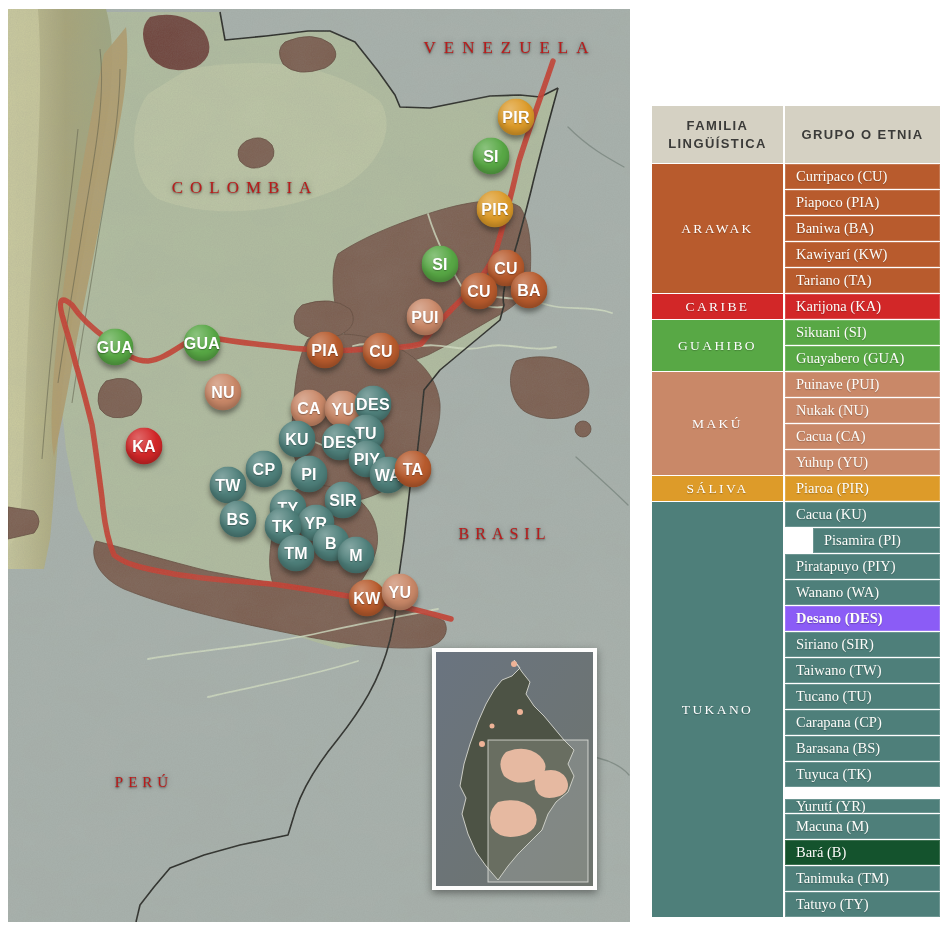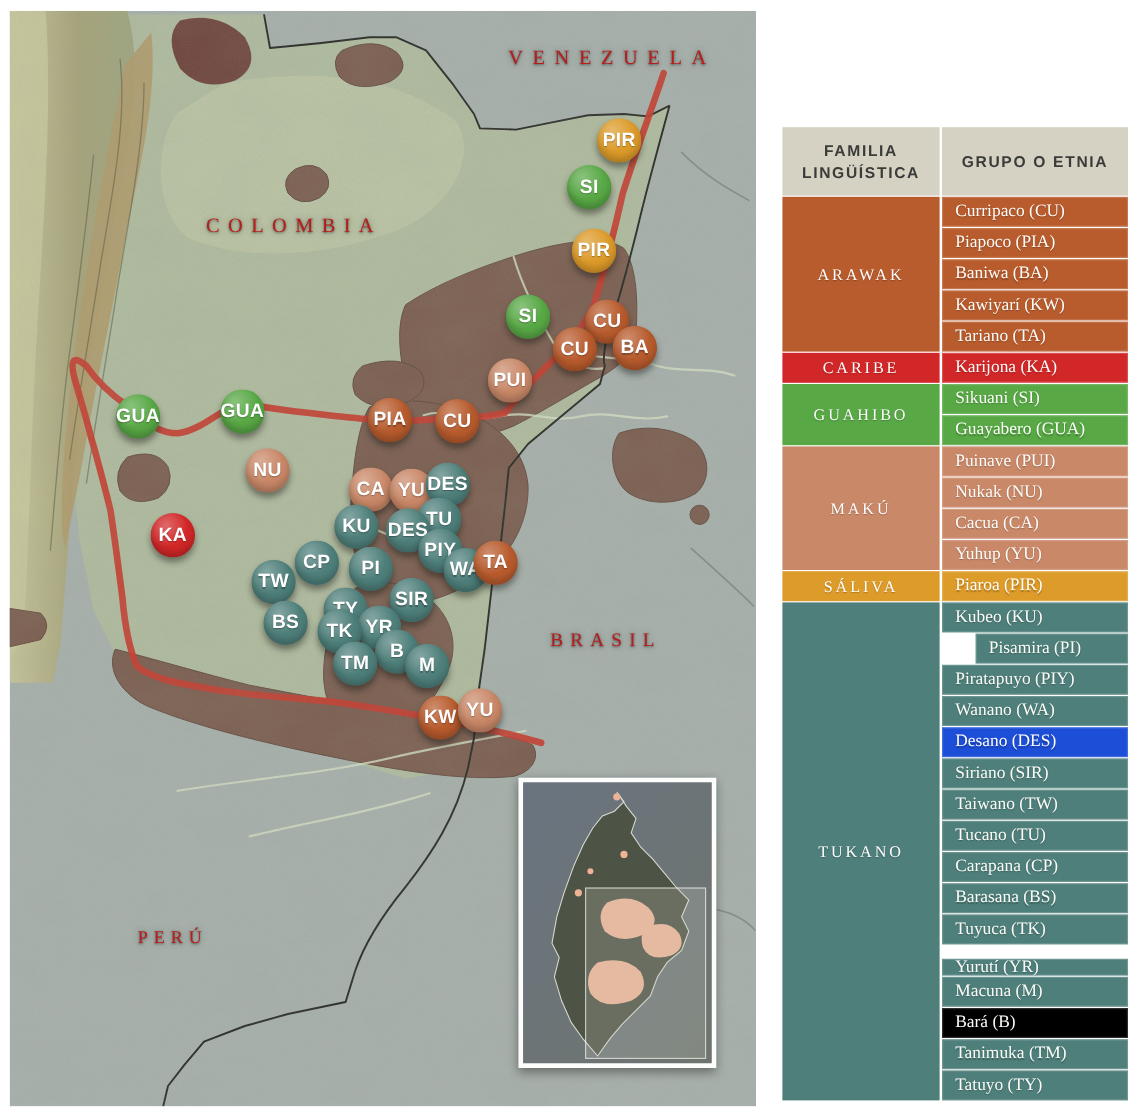--- a/index.html
+++ b/index.html
@@ -200,31 +200,31 @@
       <div class="grp-cell" style="grid-row: 8; background-color: rgb(88, 168, 69);">Sikuani (SI)</div>
       <div class="grp-cell" style="grid-row: 9; background-color: rgb(88, 168, 69);">Guayabero (GUA)</div>
       <div class="fam-cell" style="grid-row: 10 / span 4; background-color: rgb(201, 136, 104);">MAKÚ</div>
       <div class="grp-cell" style="grid-row: 10; background-color: rgb(201, 136, 104);">Puinave (PUI)</div>
       <div class="grp-cell" style="grid-row: 11; background-color: rgb(201, 136, 104);">Nukak (NU)</div>
       <div class="grp-cell" style="grid-row: 12; background-color: rgb(201, 136, 104);">Cacua (CA)</div>
       <div class="grp-cell" style="grid-row: 13; background-color: rgb(201, 136, 104);">Yuhup (YU)</div>
       <div class="fam-cell" style="grid-row: 14 / span 1; background-color: rgb(221, 155, 41);">SÁLIVA</div>
       <div class="grp-cell" style="grid-row: 14; background-color: rgb(221, 155, 41);">Piaroa (PIR)</div>
       <div class="fam-cell" style="grid-row: 15 / span 16; background-color: rgb(78, 127, 122);">TUKANO</div>
-      <div class="grp-cell" style="grid-row: 15; background-color: rgb(78, 127, 122);">Kubeo (KU)</div>
+      <div class="grp-cell" style="grid-row: 15; background-color: rgb(78, 127, 122);">Cacua (KU)</div>
       <div class="grp-cell" style="grid-row: 16; background-color: rgb(78, 127, 122); margin-left: 28px;">Pisamira (PI)</div>
       <div class="grp-cell" style="grid-row: 17; background-color: rgb(78, 127, 122);">Piratapuyo (PIY)</div>
       <div class="grp-cell" style="grid-row: 18; background-color: rgb(78, 127, 122);">Wanano (WA)</div>
-      <div class="grp-cell" style="grid-row: 19; background-color: #1d4ed8;">Desano (DES)</div>
+      <div class="grp-cell" style="grid-row: 19; background-color: #8b5cf6; font-weight: bold;">Desano (DES)</div>
       <div class="grp-cell" style="grid-row: 20; background-color: rgb(78, 127, 122);">Siriano (SIR)</div>
       <div class="grp-cell" style="grid-row: 21; background-color: rgb(78, 127, 122);">Taiwano (TW)</div>
       <div class="grp-cell" style="grid-row: 22; background-color: rgb(78, 127, 122);">Tucano (TU)</div>
       <div class="grp-cell" style="grid-row: 23; background-color: rgb(78, 127, 122);">Carapana (CP)</div>
       <div class="grp-cell" style="grid-row: 24; background-color: rgb(78, 127, 122);">Barasana (BS)</div>
       <div class="grp-cell" style="grid-row: 25; background-color: rgb(78, 127, 122);">Tuyuca (TK)</div>
       <div class="grp-cell" style="grid-row: 26; background-color: rgb(78, 127, 122); margin-top: 11px;">Yurutí (YR)</div>
       <div class="grp-cell" style="grid-row: 27; background-color: rgb(78, 127, 122);">Macuna (M)</div>
-      <div class="grp-cell" style="grid-row: 28; background-color: #000000;">Bará (B)</div>
+      <div class="grp-cell" style="grid-row: 28; background-color: #14532d;">Bará (B)</div>
       <div class="grp-cell" style="grid-row: 29; background-color: rgb(78, 127, 122);">Tanimuka (TM)</div>
       <div class="grp-cell" style="grid-row: 30; background-color: rgb(78, 127, 122);">Tatuyo (TY)</div>
     </div>
 
 </div>
 
 </body></html>

